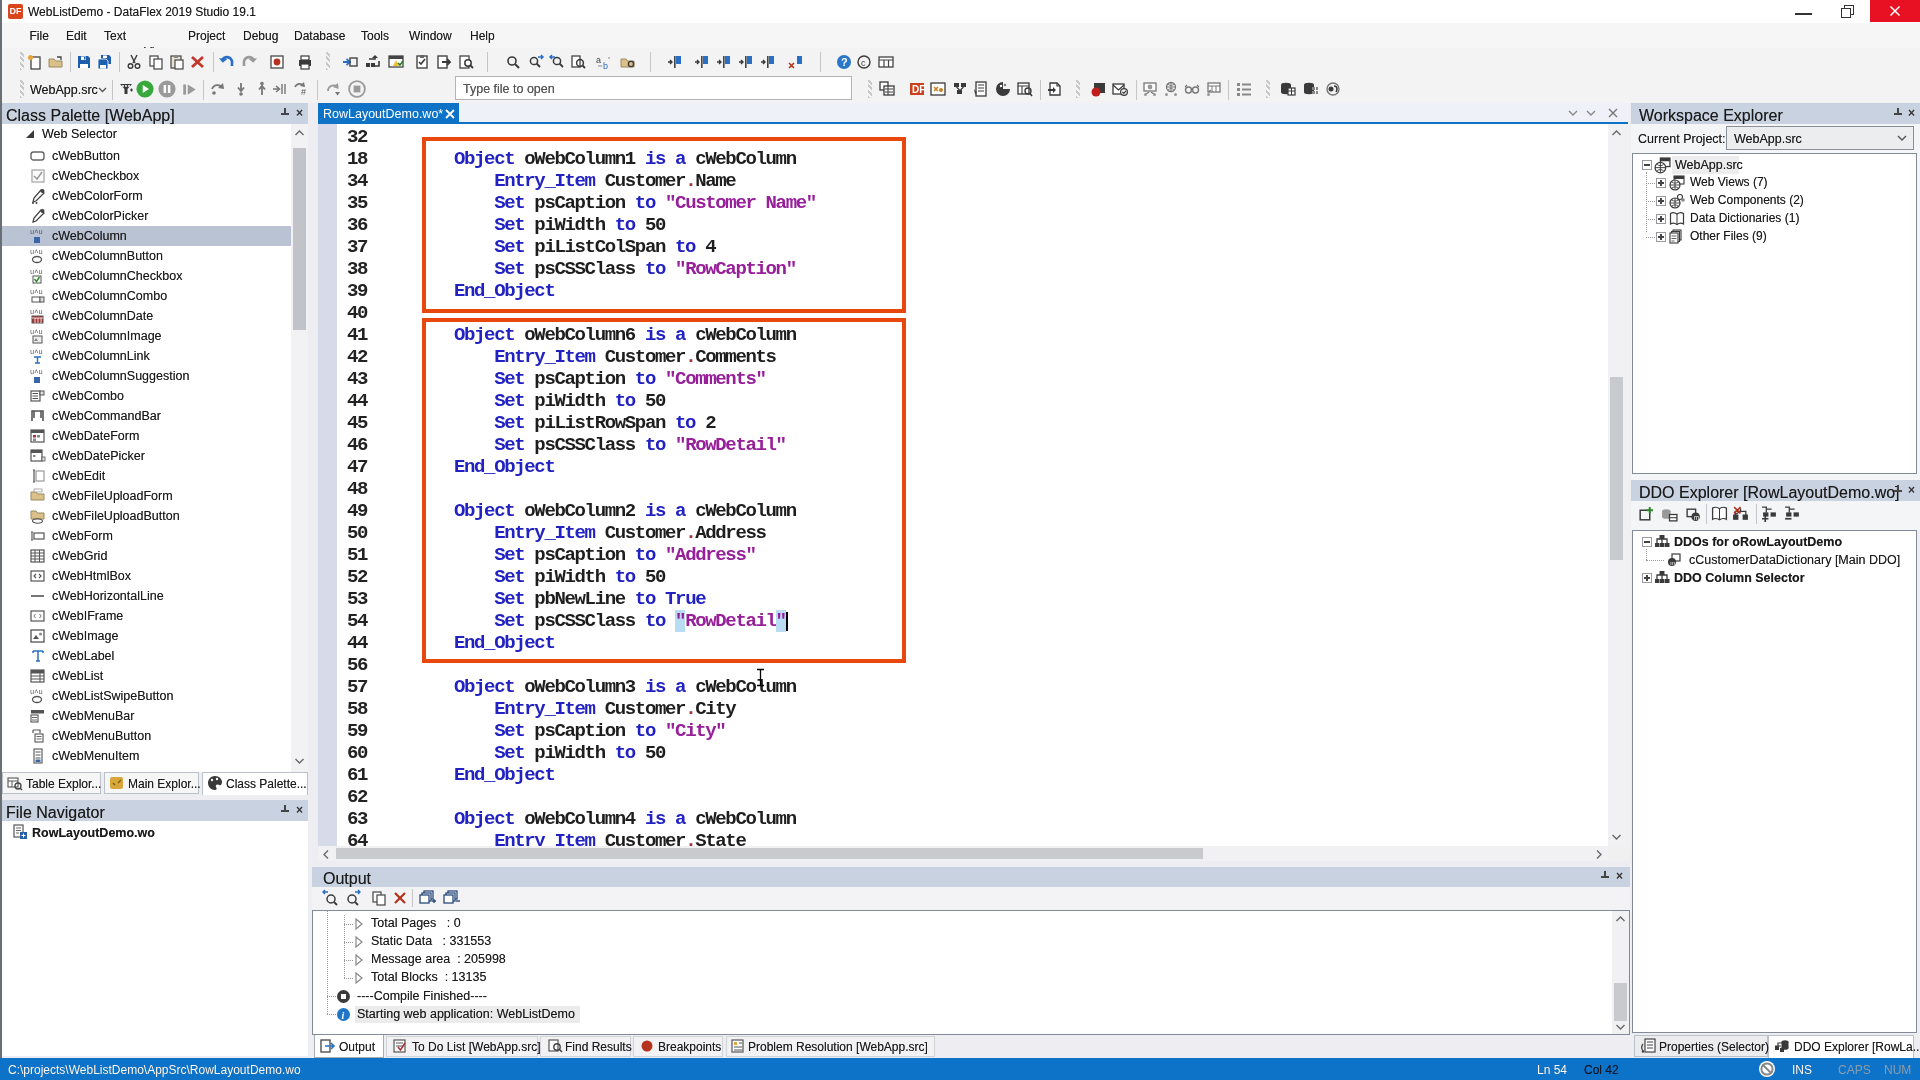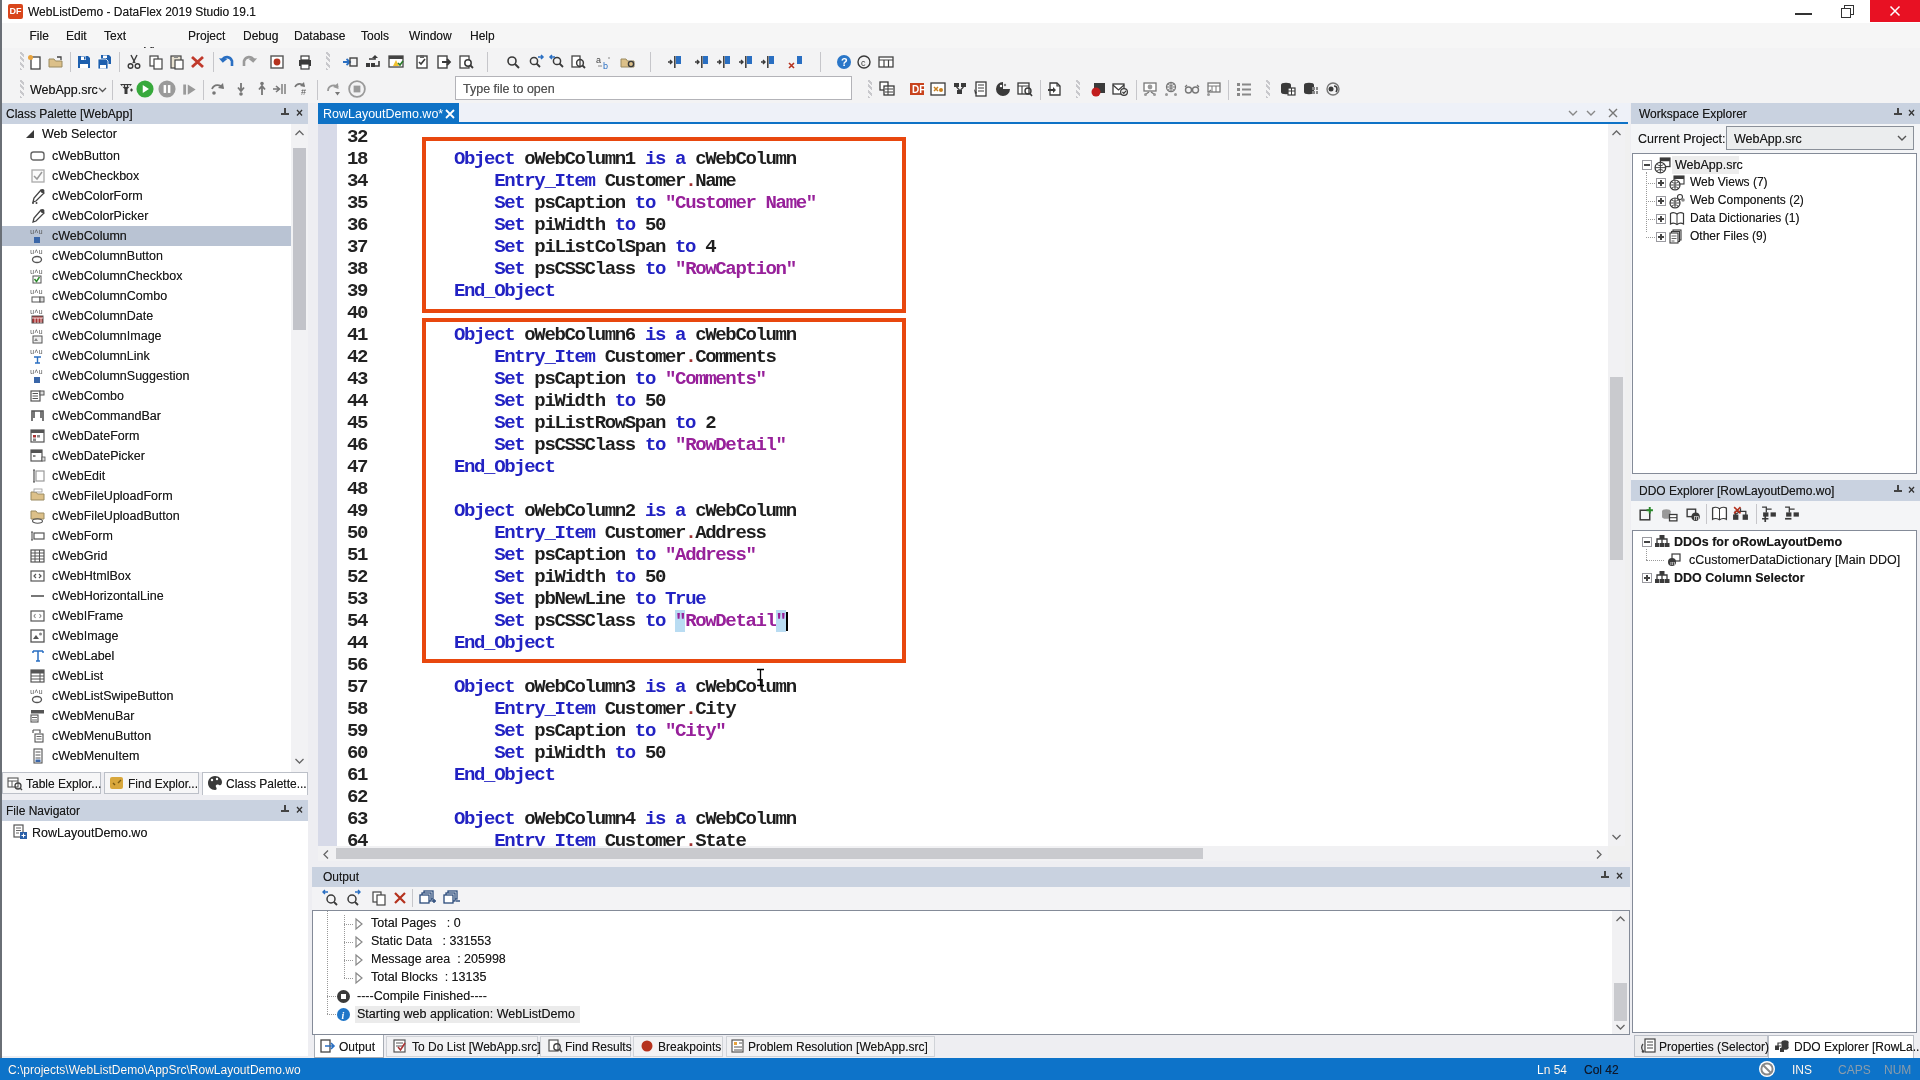--- a/index.html
+++ b/index.html
@@ -3,21 +3,21 @@
 <style>
 *{margin:0;padding:0;box-sizing:border-box}
 html,body{width:1920px;height:1080px;overflow:hidden;background:#f0f0f0;font-family:"Liberation Sans",sans-serif;}
 .abs{position:absolute}
 .t{position:absolute;font-size:12.5px;color:#1a1a1a;white-space:pre;text-shadow:0 0 0.5px rgba(20,20,20,0.55)}
 .t2{position:absolute;font-size:12px;color:#1a1a1a;white-space:pre;text-shadow:0 0 0.5px rgba(20,20,20,0.55)}
 .k{color:#2222c3}
 .s{color:#97209a}
 .d{color:#a03333}
 .hq{background:#b9dcf2}
-.ttl{background:#c9d2e0;color:#1a1a1a;font-size:12px;white-space:pre;text-shadow:0 0 0.5px rgba(20,20,20,0.55)}
+.ttl{background:#c9d2e0;color:#1a1a1a;font-size:16px;white-space:pre;text-shadow:0 0 0.5px rgba(20,20,20,0.55)}
 .pin{position:absolute;width:12px;height:14px}
 .pin:before{content:"";position:absolute;left:5px;top:2px;width:1.5px;height:6px;background:#444}
 .pin:after{content:"";position:absolute;left:2px;top:7px;width:8px;height:1.5px;background:#444}
 .xg{position:absolute;font-size:12px;color:#333;font-weight:bold}
 svg{position:absolute;overflow:visible}
 </style></head>
 <body>
 <div class="abs" style="left:0;top:0;width:1920px;height:23px;background:#fff"></div>
 <div class="abs" style="left:8px;top:4px;width:15px;height:15px;background:#d9461c;border-radius:2px;color:#fff;font-size:9px;font-weight:bold;text-align:center;line-height:15px">DF</div>
 <div class="t2" style="left:28px;top:4.5px">WebListDemo - DataFlex 2019 Studio 19.1</div>
@@ -562,38 +562,38 @@
     <rect x="1" y="3" width="10" height="9" fill="#fff" stroke="#555" stroke-width="1.1"></rect>
     <path d="M1 6 L11 6 M5 6 L5 12" stroke="#555"></path>
     <circle cx="11" cy="11" r="3" fill="none" stroke="#444" stroke-width="1.3"></circle>
     <path d="M13 13 L15 15" stroke="#444" stroke-width="1.5"></path>
   </svg>
 <div class="t2" style="left:26px;top:777px">Table Explor...</div>
 <svg style="left:109px;top:775px" width="16" height="16" viewBox="0 0 16 16">
     <rect x="1" y="2" width="13" height="12" rx="2" fill="#d8a73c"></rect>
     <path d="M4 8 L6 10 M12 5 L9 8" stroke="#7a5a10" stroke-width="1.4"></path>
   </svg>
-<div class="t2" style="left:128px;top:777px">Find Explor...</div>
+<div class="t2" style="left:128px;top:777px">Main Explor...</div>
 <svg style="left:207px;top:775px" width="16" height="16" viewBox="0 0 16 16">
     <path d="M8 1 C3 1 1 5 1 8 C1 12 4 15 8 15 C10 15 10 13 9 12 C8 10 10 9 12 10 C14 11 15 9 15 7 C15 4 12 1 8 1 Z" fill="#3a3a3a"></path>
     <circle cx="5" cy="5" r="1.2" fill="#fff"></circle>
     <circle cx="10" cy="4" r="1.2" fill="#fff"></circle>
   </svg>
 <div class="t2" style="left:226px;top:777px">Class Palette...</div>
 <div class="abs ttl" style="left:0;top:800px;width:308px;height:21px;padding:3.5px 0 0 6px">File Navigator</div>
 <div class="pin" style="left:279px;top:803px"></div>
 <div class="xg" style="left:296px;top:803px">×</div>
 <div class="abs" style="left:0;top:821px;width:308px;height:235px;background:#fff"></div>
 <svg style="left:12px;top:824px" width="16" height="16" viewBox="0 0 16 16">
     <rect x="2" y="1" width="9" height="12" fill="#fff" stroke="#555" stroke-width="1.2"></rect>
     <path d="M4 4 L9 4 M4 6.5 L9 6.5 M4 9 L7 9" stroke="#555" stroke-width="0.9"></path>
     <rect x="8" y="8" width="7" height="7" fill="#2a5fa8"></rect>
     <path d="M9.5 11.5 L13.5 11.5 M11.5 9.5 L11.5 13.5" stroke="#fff" stroke-width="1"></path>
   </svg>
-<div class="t" style="left:32px;top:826px;font-weight:normal">RowLayoutDemo.wo</div>
+<div class="t" style="left:32px;top:826px;font-weight:bold">RowLayoutDemo.wo</div>
 <div class="abs" style="left:308px;top:103px;width:10px;height:955px;background:#eeeef2"></div>
 <div class="abs" style="left:318px;top:103px;width:1312px;height:21px;background:#eef1f8"></div>
 <div class="abs" style="left:318px;top:103px;width:141px;height:21px;background:#0e72c6"></div>
 <div class="abs" style="left:323px;top:107px;font-size:12.5px;color:#fff">RowLayoutDemo.wo*</div>
 <svg style="left:445px;top:109px" width="10" height="10">
     <path d="M1 1 L9 9 M9 1 L1 9" stroke="#fff" stroke-width="1.8"></path>
   </svg>
 <div class="abs" style="left:318px;top:122px;width:1310px;height:2px;background:#0e72c6"></div>
 <svg style="left:1568px;top:110px" width="10" height="7">
     <path d="M1 1 L5 5 L9 1" fill="none" stroke="#888" stroke-width="1.4"></path>

